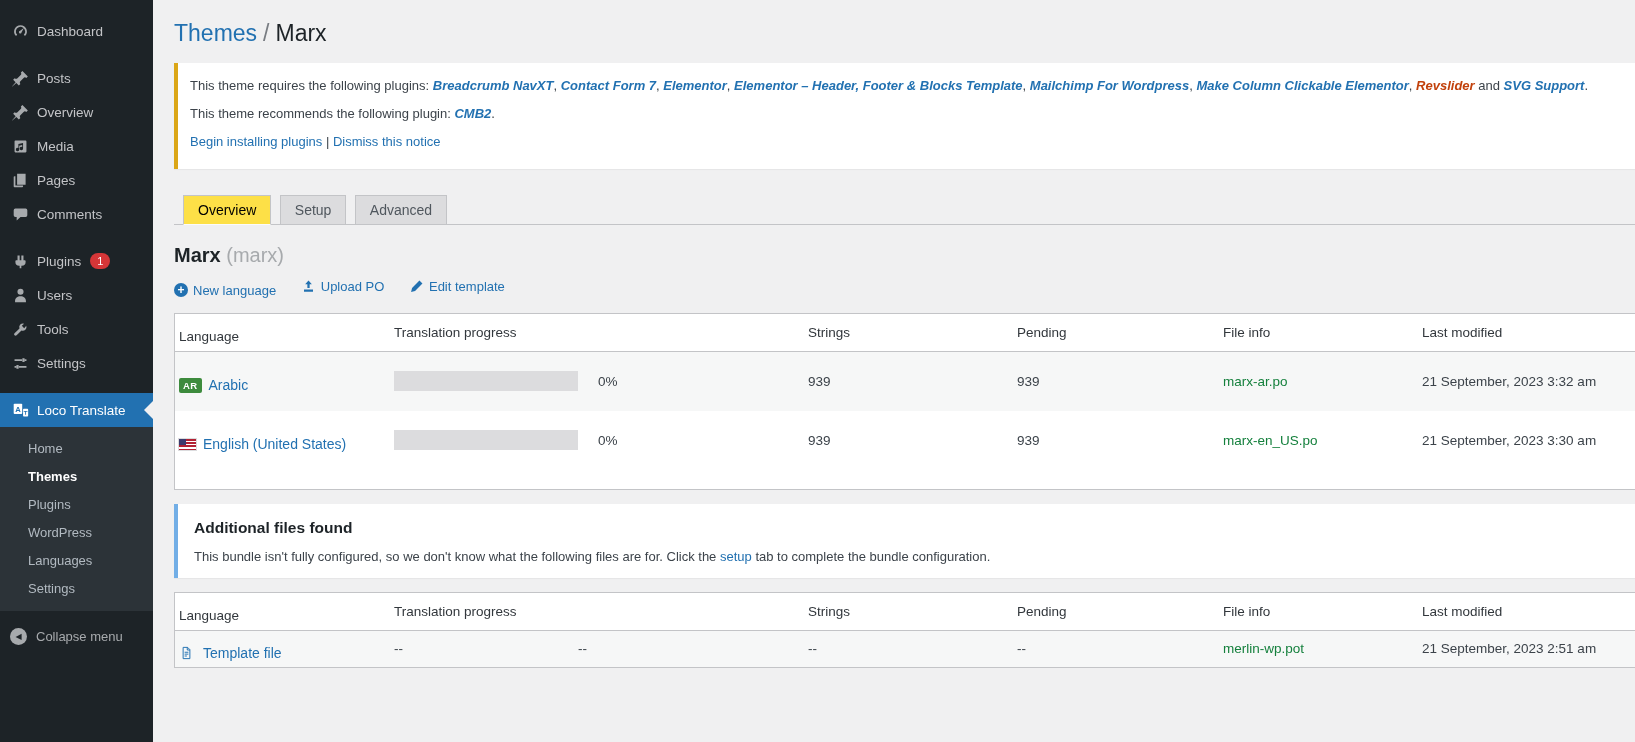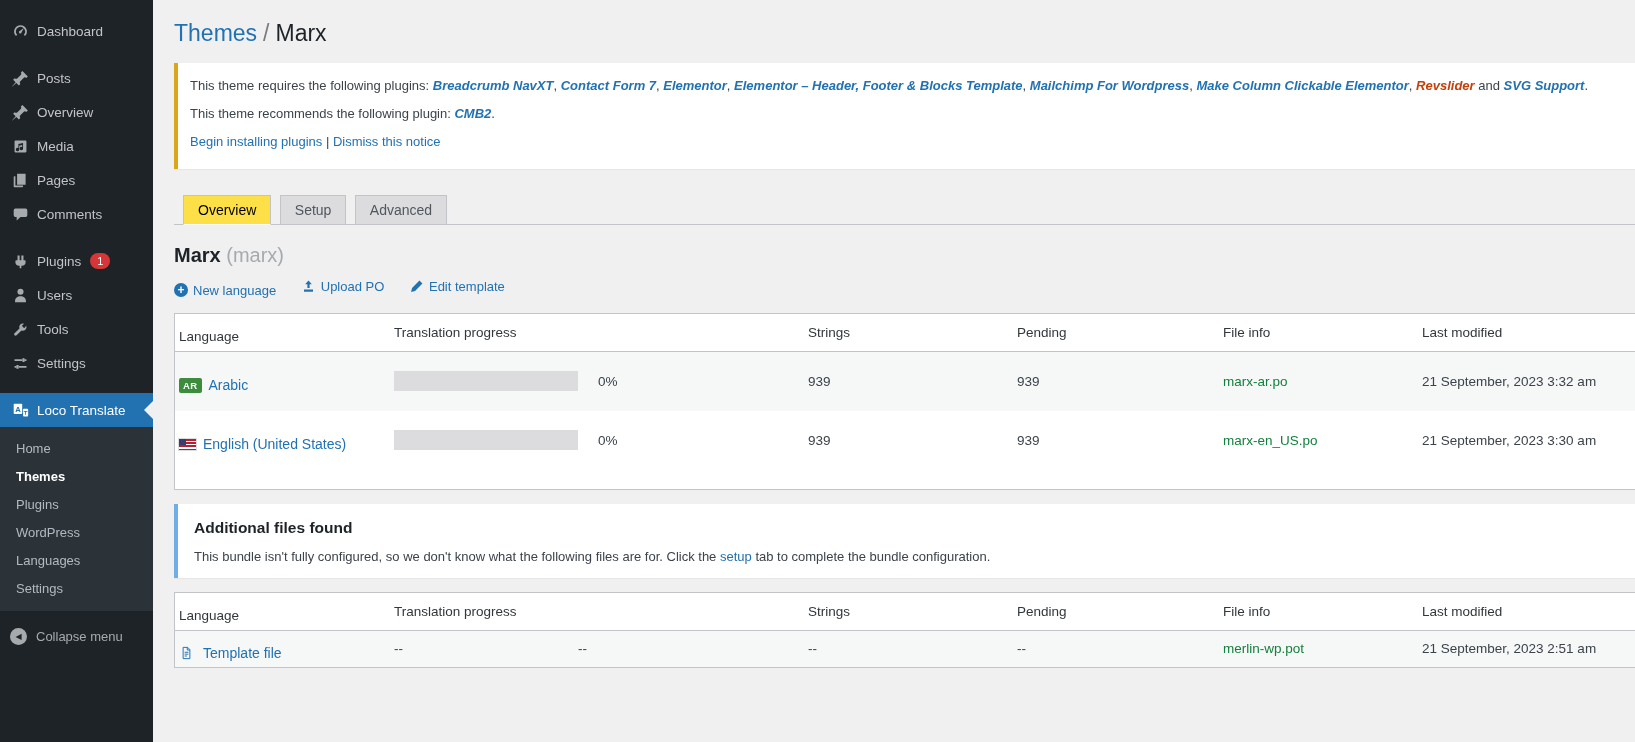--- a/index.html
+++ b/index.html
@@ -11,21 +11,21 @@
   .mi { display:flex; align-items:center; gap:7px; padding:8px 6px 8px 10px; font-size:13.5px; cursor:pointer; position:relative; line-height:17px; }
   .ico { width:20px; height:18px; flex:none; display:flex; align-items:center; justify-content:center; }
   .ico svg { width:17px; height:17px; fill:#a7aaad; }
   .sp1 { height:14px; } .sp2 { height:13px; }
   .mi.active { background:#2271b1; color:#fff; }
   .mi.active .ico svg { fill:#fff; }
   .mi.active::after { content:""; position:absolute; right:0; top:50%; margin-top:-9px; border:9px solid transparent; border-right:9px solid #f0f0f1; border-left:none; }
   .upd-badge { background:#d63638; color:#fff; border-radius:9px; min-width:8px; text-align:center; padding:1px 6px; font-size:11px; line-height:14px; margin-left:2px; }
   .cut { fill:#1d2327; }
   .mi.active .cut { fill:#2271b1; }
-  #submenu { background:#2c3338; padding:7px 4px 9px; }
+  #submenu { background:#2c3338; padding:7px 16px 9px; }
   .smi { padding:6.5px 12px; font-size:13px; color:#b2bac1; cursor:pointer; }
   .smi.current { color:#fff; font-weight:bold; }
   #collapse { margin-top:9px; display:flex; align-items:center; gap:9px; padding:8px 6px 8px 10px; font-size:13px; color:#a7aaad; cursor:pointer; }
   .collapse-circle { width:17px; height:17px; border-radius:50%; background:#a7aaad; color:#1d2327; font-size:8px; display:flex; align-items:center; justify-content:center; line-height:1; }
 
   
   #content { position:absolute; left:153px; top:0; width:1482px; height:742px; padding:0 0 0 21px; box-sizing:border-box; }
   .inner { width:1560px; }
   h1.crumbs { font-size:23px; font-weight:400; color:#50575e; margin:20px 0 16px; }
   h1.crumbs a { color:#2271b1; text-decoration:none; cursor:pointer; }

